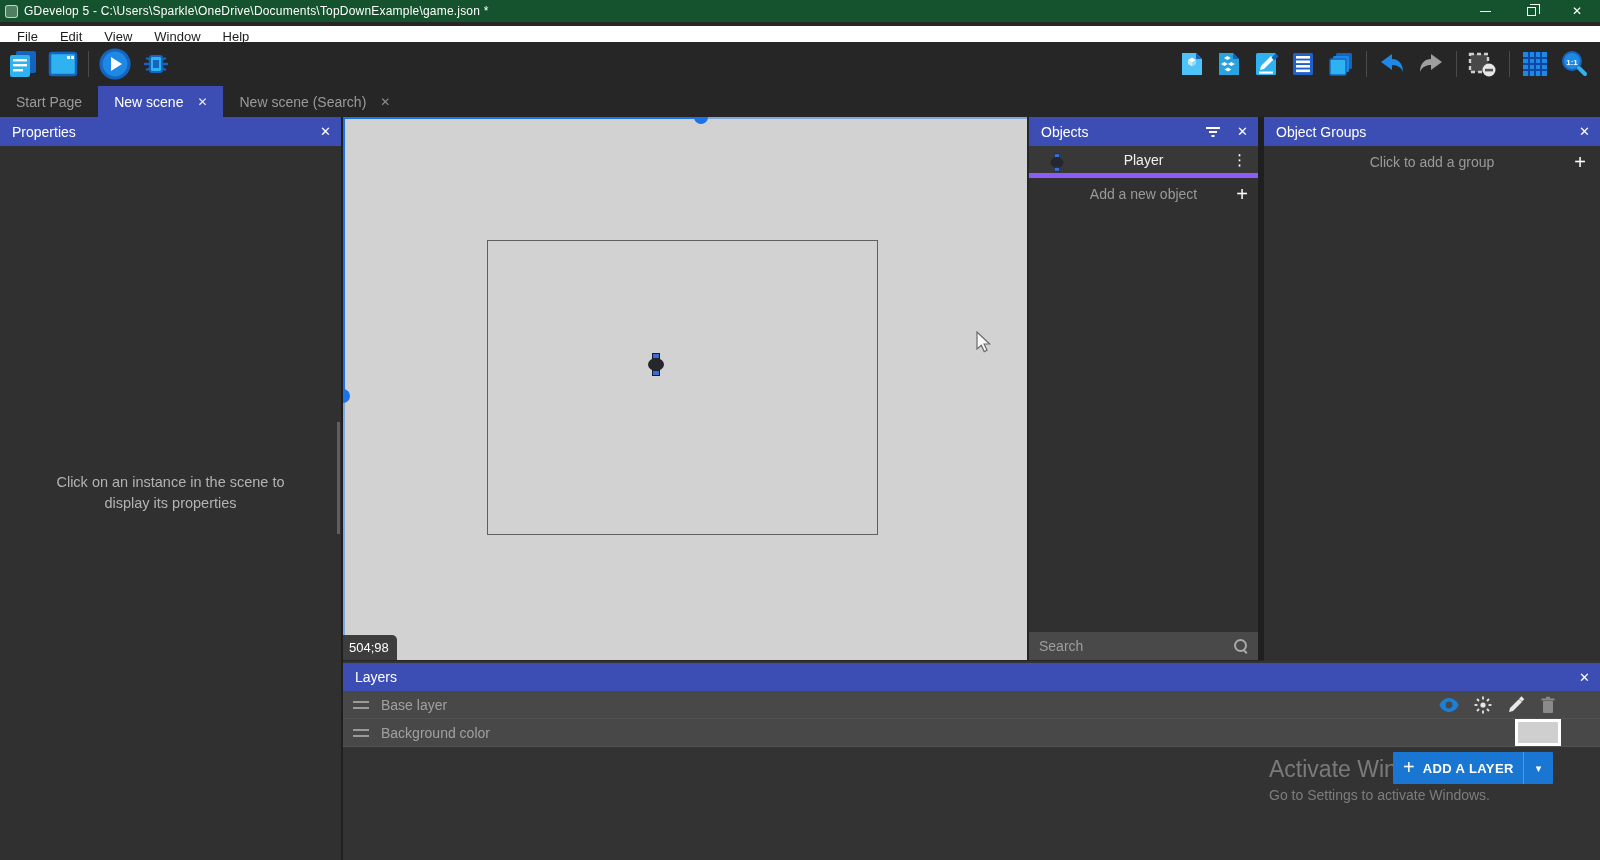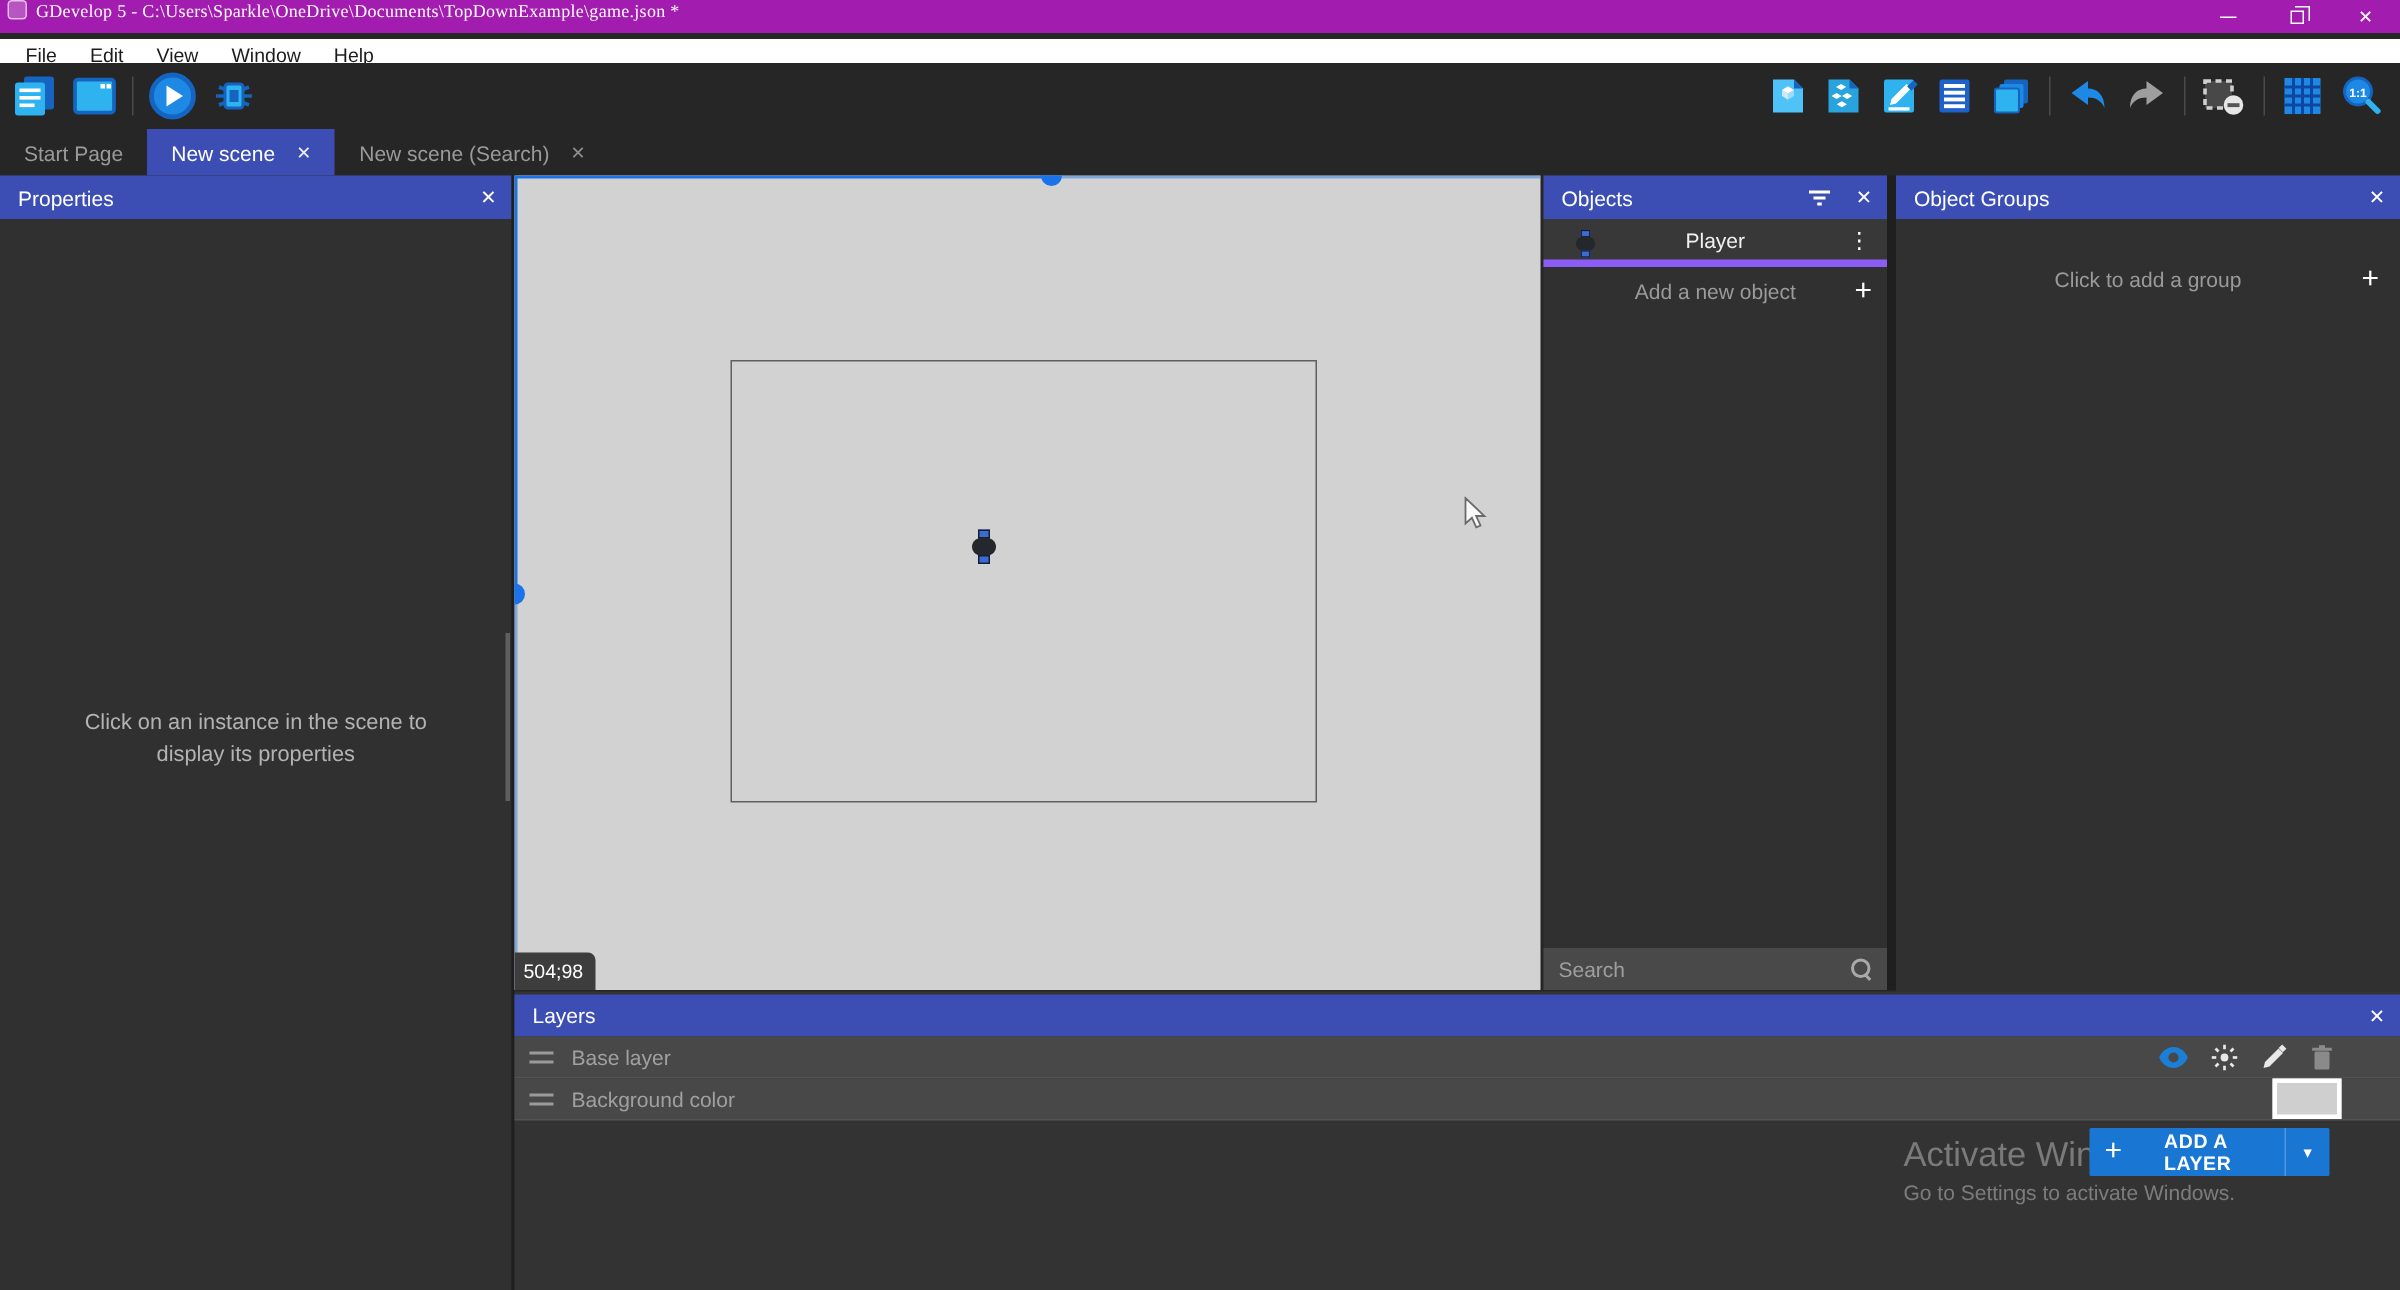--- a/index.html
+++ b/index.html
@@ -1,21 +1,21 @@
 <!DOCTYPE html>
 <html><head>
 <meta charset="utf-8">
 <style>
   * { margin:0; padding:0; box-sizing:border-box; }
   html,body { width:1600px; height:860px; overflow:hidden; background:#111; }
   body { font-family:"Liberation Sans", sans-serif; }
   .app { position:relative; width:1600px; height:860px; background:#262626; overflow:hidden; }
 
   
-  .titlebar { position:absolute; left:0; top:0; width:1600px; height:22px; background:#a21caf; display:flex; align-items:flex-start; color:#fff;font-family:Liberation Serif, serif; }
+  .titlebar { position:absolute; left:0; top:0; width:1600px; height:22px; background:#14532d; display:flex; align-items:center; color:#fff; }
   .titlebar .app-logo { width:13px; height:13px; margin:0 6px 0 5px; border:1px solid rgba(255,255,255,.65); border-radius:3px; background:rgba(255,255,255,.25); }
   .titlebar .title { font-size:12px; letter-spacing:.2px; }
   .win-controls { position:absolute; right:0; top:0; height:22px; display:flex; }
   .win-btn { width:46px; height:22px; display:flex; align-items:center; justify-content:center; }
   .glyph-min { width:11px; height:1px; background:#fff; }
   .glyph-restore { position:relative; width:9px; height:9px; border:1px solid #fff; background:transparent; }
   .glyph-restore::before { content:""; position:absolute; left:2px; top:-4px; width:9px; height:9px; border:1px solid #fff; border-bottom:none; border-left:none; }
   .glyph-close { color:#fff; font-size:12px; line-height:1; }
 
   
@@ -81,37 +81,37 @@
   .add-row .row-label { color:#9a9a9a; font-size:14px; }
   .add-row .plus { position:absolute; right:10px; color:#fff; font-size:20px; font-weight:300; line-height:1; }
   .filter-icon { position:absolute; right:38px; width:14px; height:10px; }
   .filter-icon i { position:absolute; left:50%; transform:translateX(-50%); background:#fff; height:2px; display:block; }
   .filter-icon i:nth-child(1){ top:0; width:14px; }
   .filter-icon i:nth-child(2){ top:4px; width:8px; }
   .filter-icon i:nth-child(3){ top:8px; width:3px; }
 
   
   .obj-groups { position:absolute; left:1264px; top:117px; width:336px; height:681px; background:#303030; }
-  .group-row { position:relative; height:32px; display:flex; align-items:center; justify-content:center;margin-top:24px; }
+  .group-row { position:relative; height:32px; display:flex; align-items:center; justify-content:center; }
   .group-row .row-label { color:#9a9a9a; font-size:14px; }
   .group-row .plus { position:absolute; right:14px; color:#fff; font-size:20px; font-weight:300; line-height:1; }
 
   
   .layers { position:absolute; left:343px; top:661px; width:1257px; height:199px; background:#333333; }
   .layers .panel-header { height:28px; margin-top:2px; }
   .layer-row { position:relative; height:28px; background:#484848; border-bottom:1px solid rgba(255,255,255,.06); display:flex; align-items:center; }
   .layer-row .drag { position:relative; width:16px; height:8px; margin:0 12px 0 10px; }
   .layer-row .drag::before, .layer-row .drag::after { content:""; position:absolute; left:0; width:16px; height:2px; background:#9a9a9a; }
   .layer-row .drag::before { top:0; } .layer-row .drag::after { top:6px; }
   .layer-row .layer-label { color:#a0a0a0; font-size:14px; }
   .layer-icons { position:absolute; right:44px; top:0; height:28px; display:flex; align-items:center; gap:15px; }
   .swatch { position:absolute; right:39px; top:58px; width:46px; height:27px; background:#cfcfcf; border:3px solid #ffffff; }
   .add-layer-btn { position:absolute; right:47px; top:91px; width:160px; height:32px; background:#1976d2; display:flex; align-items:center; color:#fff; border-radius:1px; }
   .add-layer-btn .plus { font-size:20px; font-weight:300; padding:0 8px 2px 10px; }
-  .add-layer-btn .lbl { font-size:13px; font-weight:bold; letter-spacing:.4px; flex:1;margin-left:20px; }
+  .add-layer-btn .lbl { font-size:13px; font-weight:bold; letter-spacing:.4px; flex:1; }
   .add-layer-btn .caret-zone { width:30px; height:100%; display:flex; align-items:center; justify-content:center; border-left:1px solid rgba(255,255,255,.25); font-size:11px; }
   .watermark { position:absolute; left:926px; top:95px; color:rgba(170,170,170,.6); }
   .watermark .wm1 { font-size:23px; font-weight:300; }
   .watermark .wm2 { font-size:14px; margin-top:4px; color:rgba(165,165,165,.65); }
 
   .vsep-left { position:absolute; left:341px; top:117px; width:2px; height:743px; background:#1f1f1f; }
   .vsep-right1 { position:absolute; left:1258px; top:117px; width:6px; height:543px; background:#1f1f1f; }
 </style>
 </head>
 <body>

